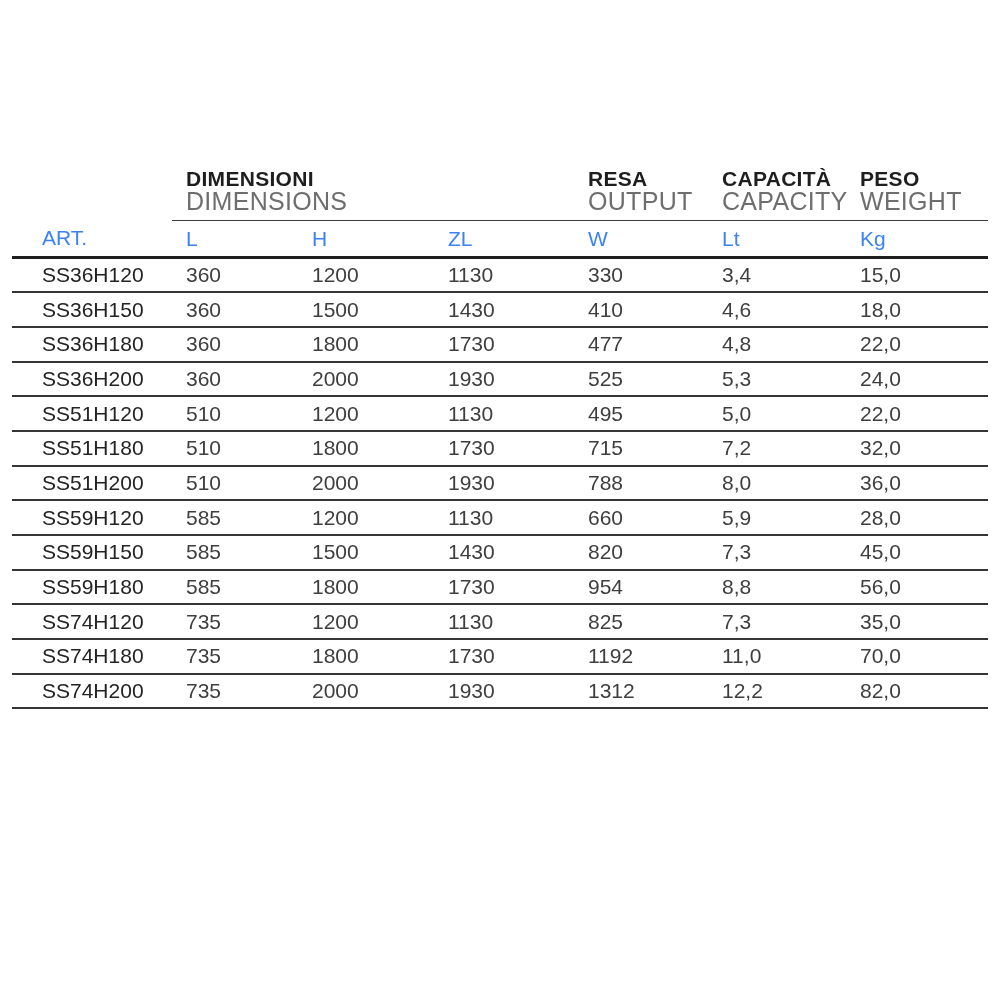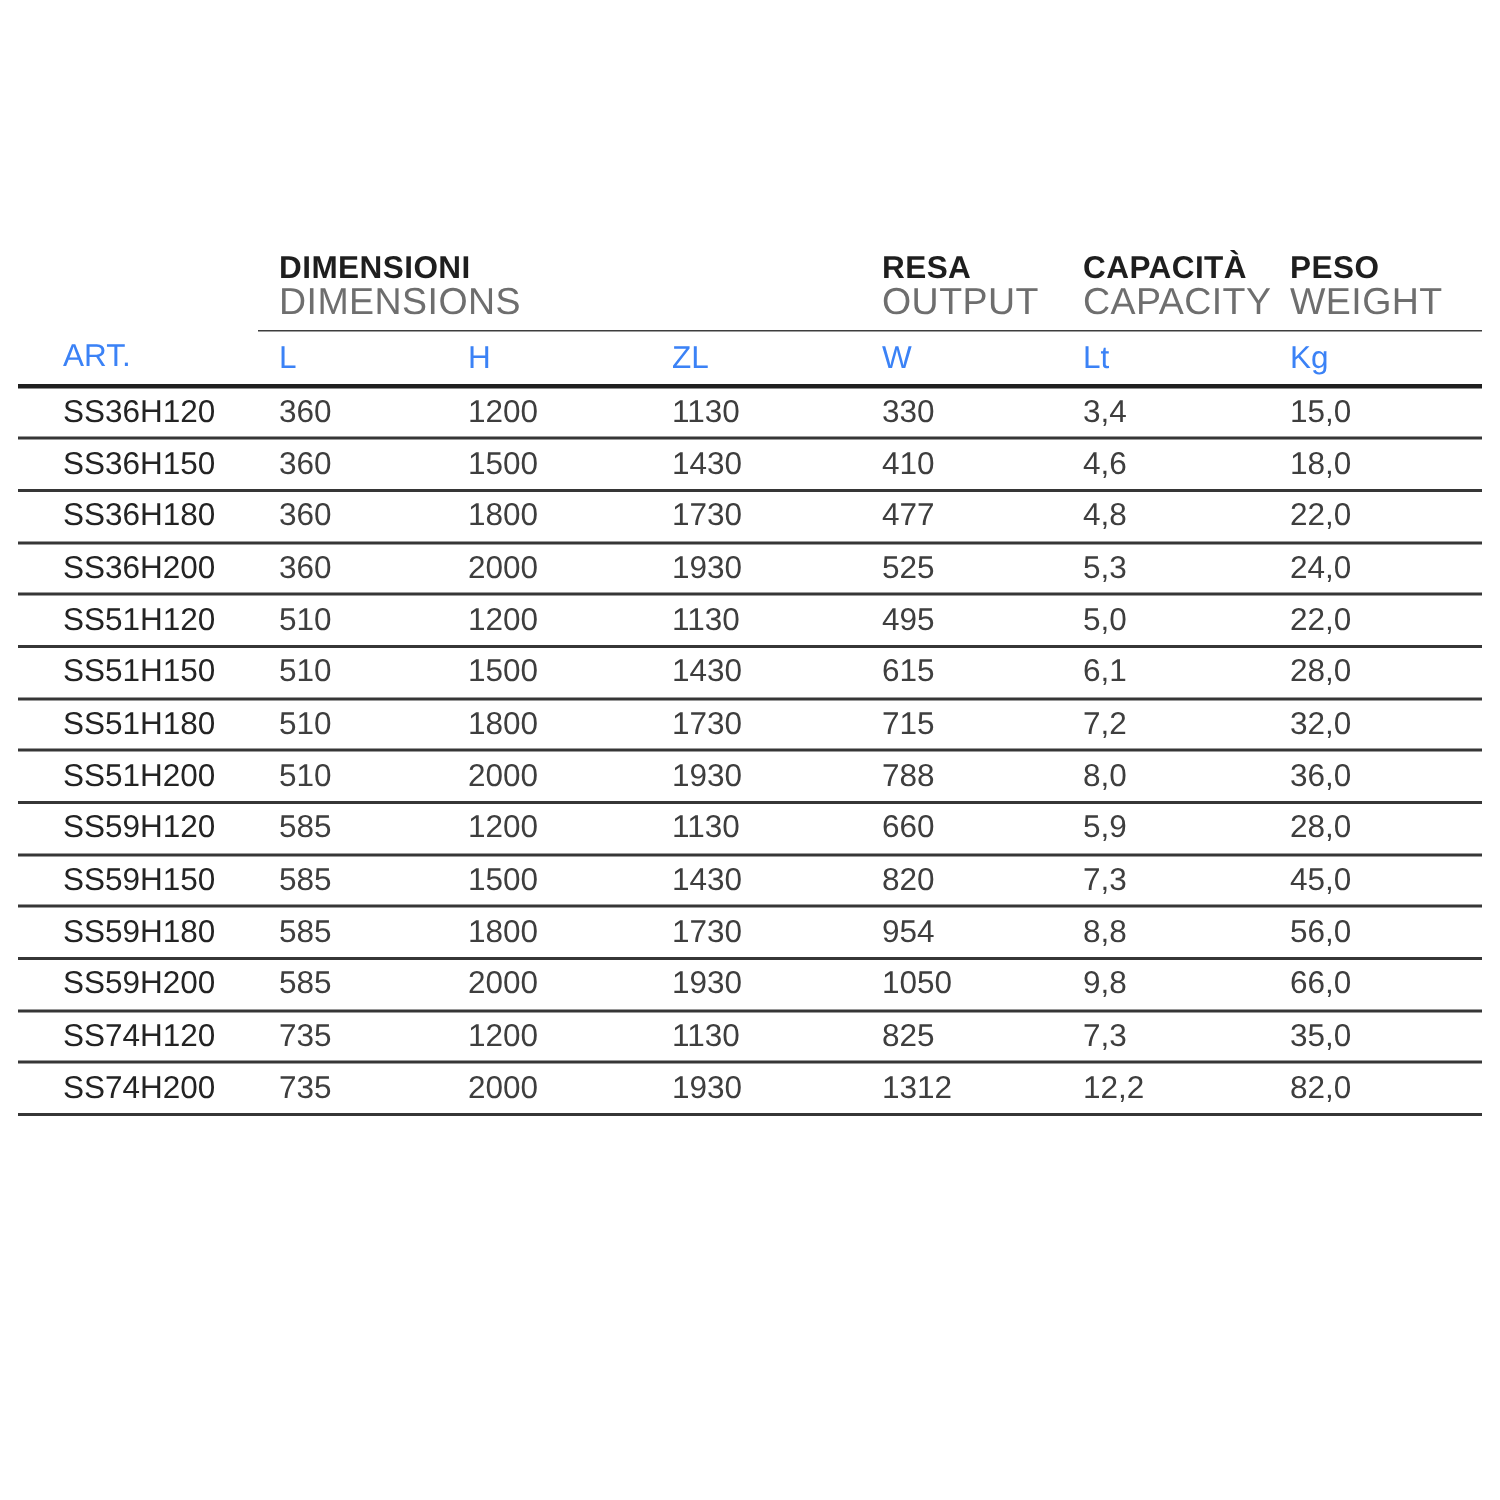--- a/index.html
+++ b/index.html
@@ -163,29 +163,20 @@
         <tr>
           <td class="art">SS51H120</td>
           <td>510</td>
           <td>1200</td>
           <td>1130</td>
           <td>495</td>
           <td>5,0</td>
           <td>22,0</td>
         </tr>
         <tr>
-          <td class="art">SS51H150</td>
-          <td>510</td>
-          <td>1500</td>
-          <td>1430</td>
-          <td>615</td>
-          <td>6,1</td>
-          <td>28,0</td>
-        </tr>
-        <tr>
           <td class="art">SS51H180</td>
           <td>510</td>
           <td>1800</td>
           <td>1730</td>
           <td>715</td>
           <td>7,2</td>
           <td>32,0</td>
         </tr>
         <tr>
           <td class="art">SS51H200</td>
@@ -217,36 +208,36 @@
         <tr>
           <td class="art">SS59H180</td>
           <td>585</td>
           <td>1800</td>
           <td>1730</td>
           <td>954</td>
           <td>8,8</td>
           <td>56,0</td>
         </tr>
         <tr>
-          <td class="art">SS59H200</td>
-          <td>585</td>
-          <td>2000</td>
-          <td>1930</td>
-          <td>1050</td>
-          <td>9,8</td>
-          <td>66,0</td>
-        </tr>
-        <tr>
           <td class="art">SS74H120</td>
           <td>735</td>
           <td>1200</td>
           <td>1130</td>
           <td>825</td>
           <td>7,3</td>
           <td>35,0</td>
+        </tr>
+        <tr>
+          <td class="art">SS74H180</td>
+          <td>735</td>
+          <td>1800</td>
+          <td>1730</td>
+          <td>1192</td>
+          <td>11,0</td>
+          <td>70,0</td>
         </tr>
         <tr>
           <td class="art">SS74H200</td>
           <td>735</td>
           <td>2000</td>
           <td>1930</td>
           <td>1312</td>
           <td>12,2</td>
           <td>82,0</td>
         </tr>

